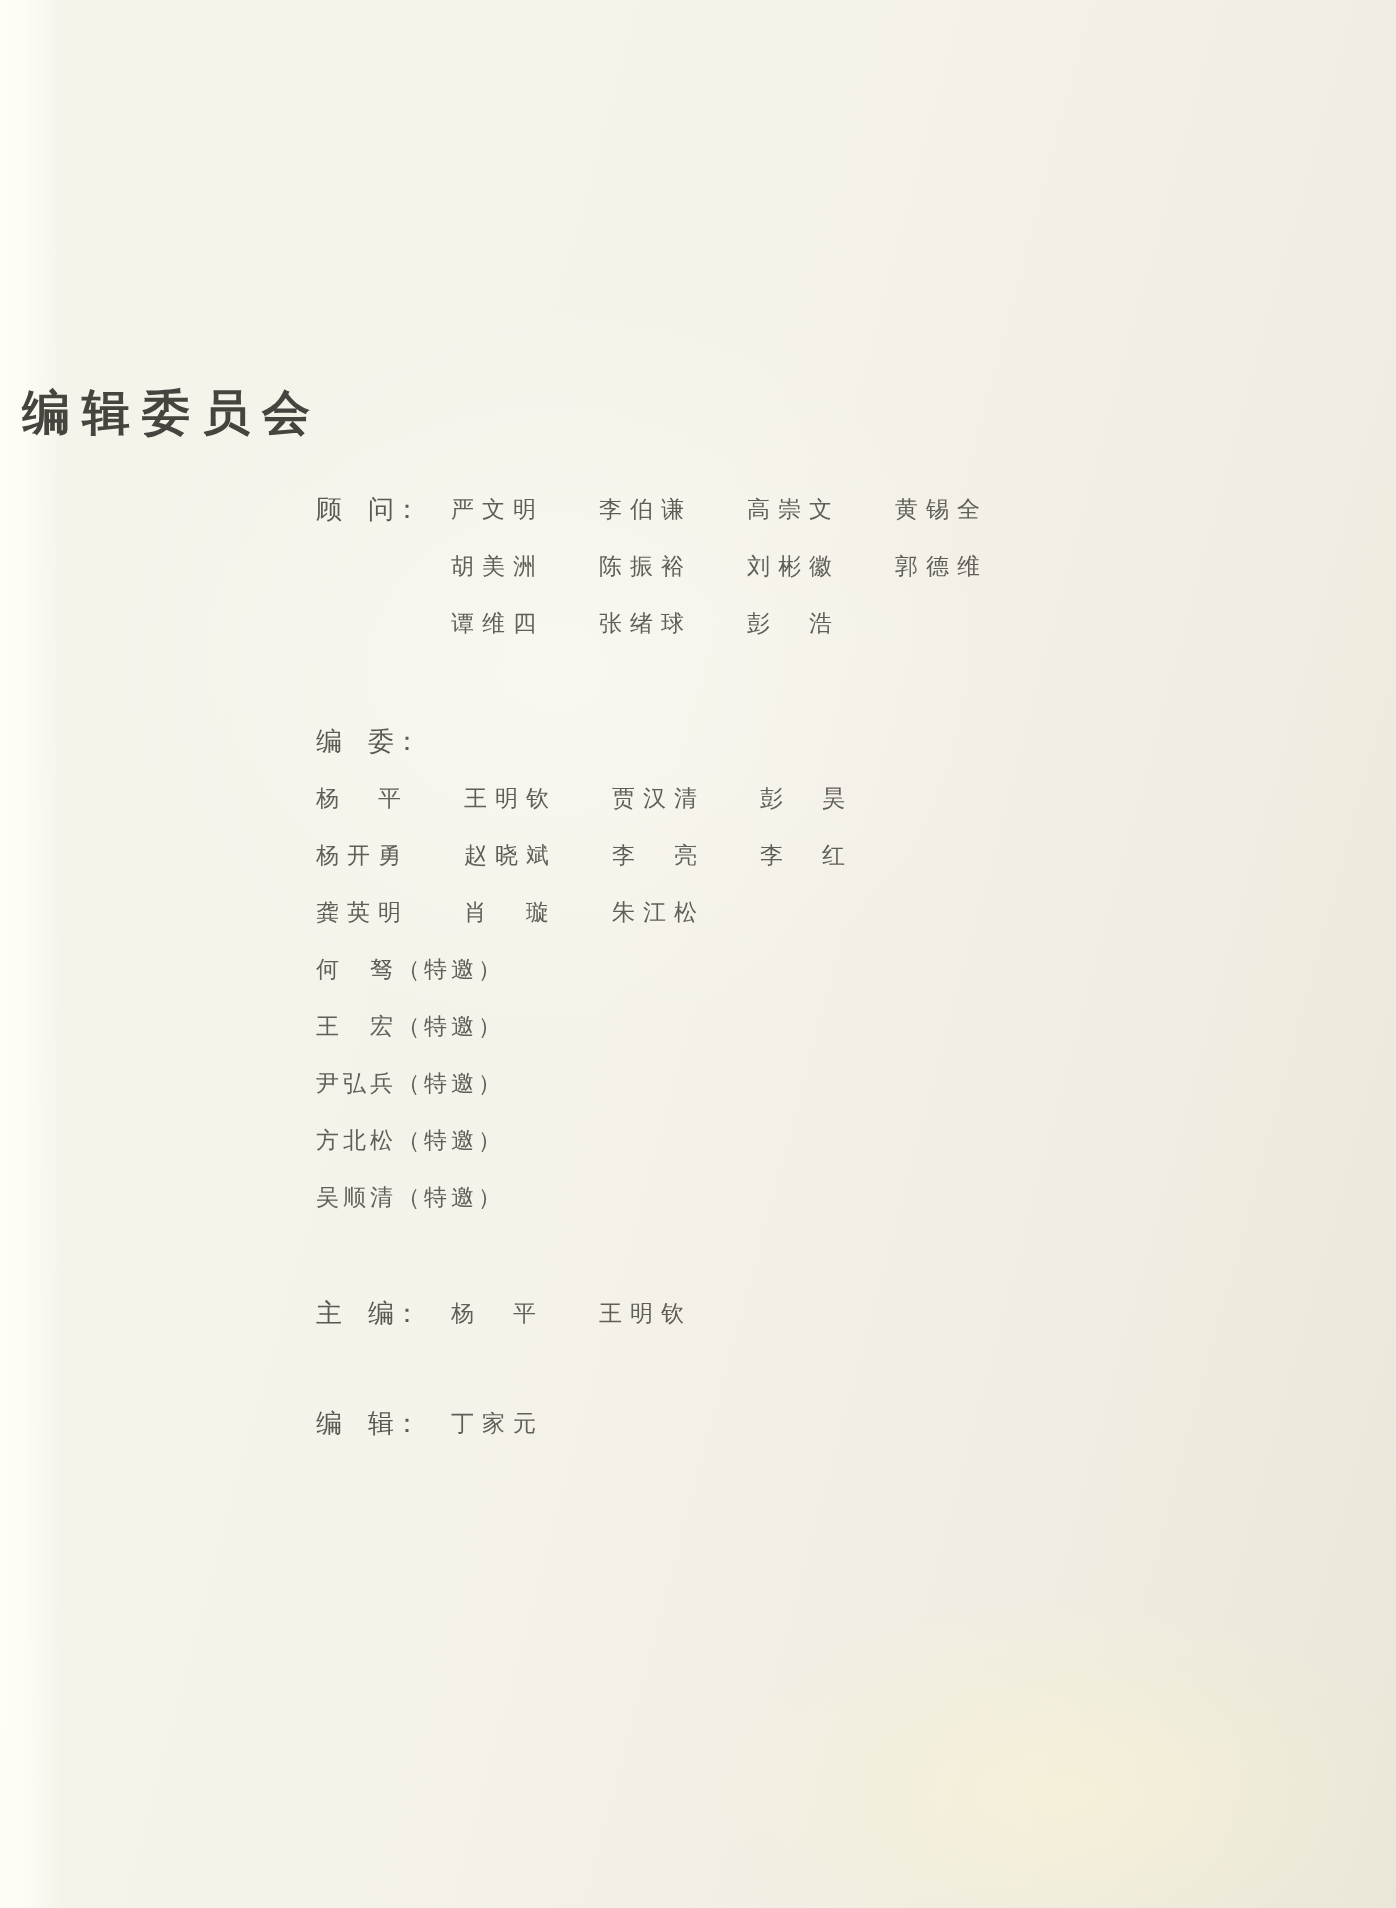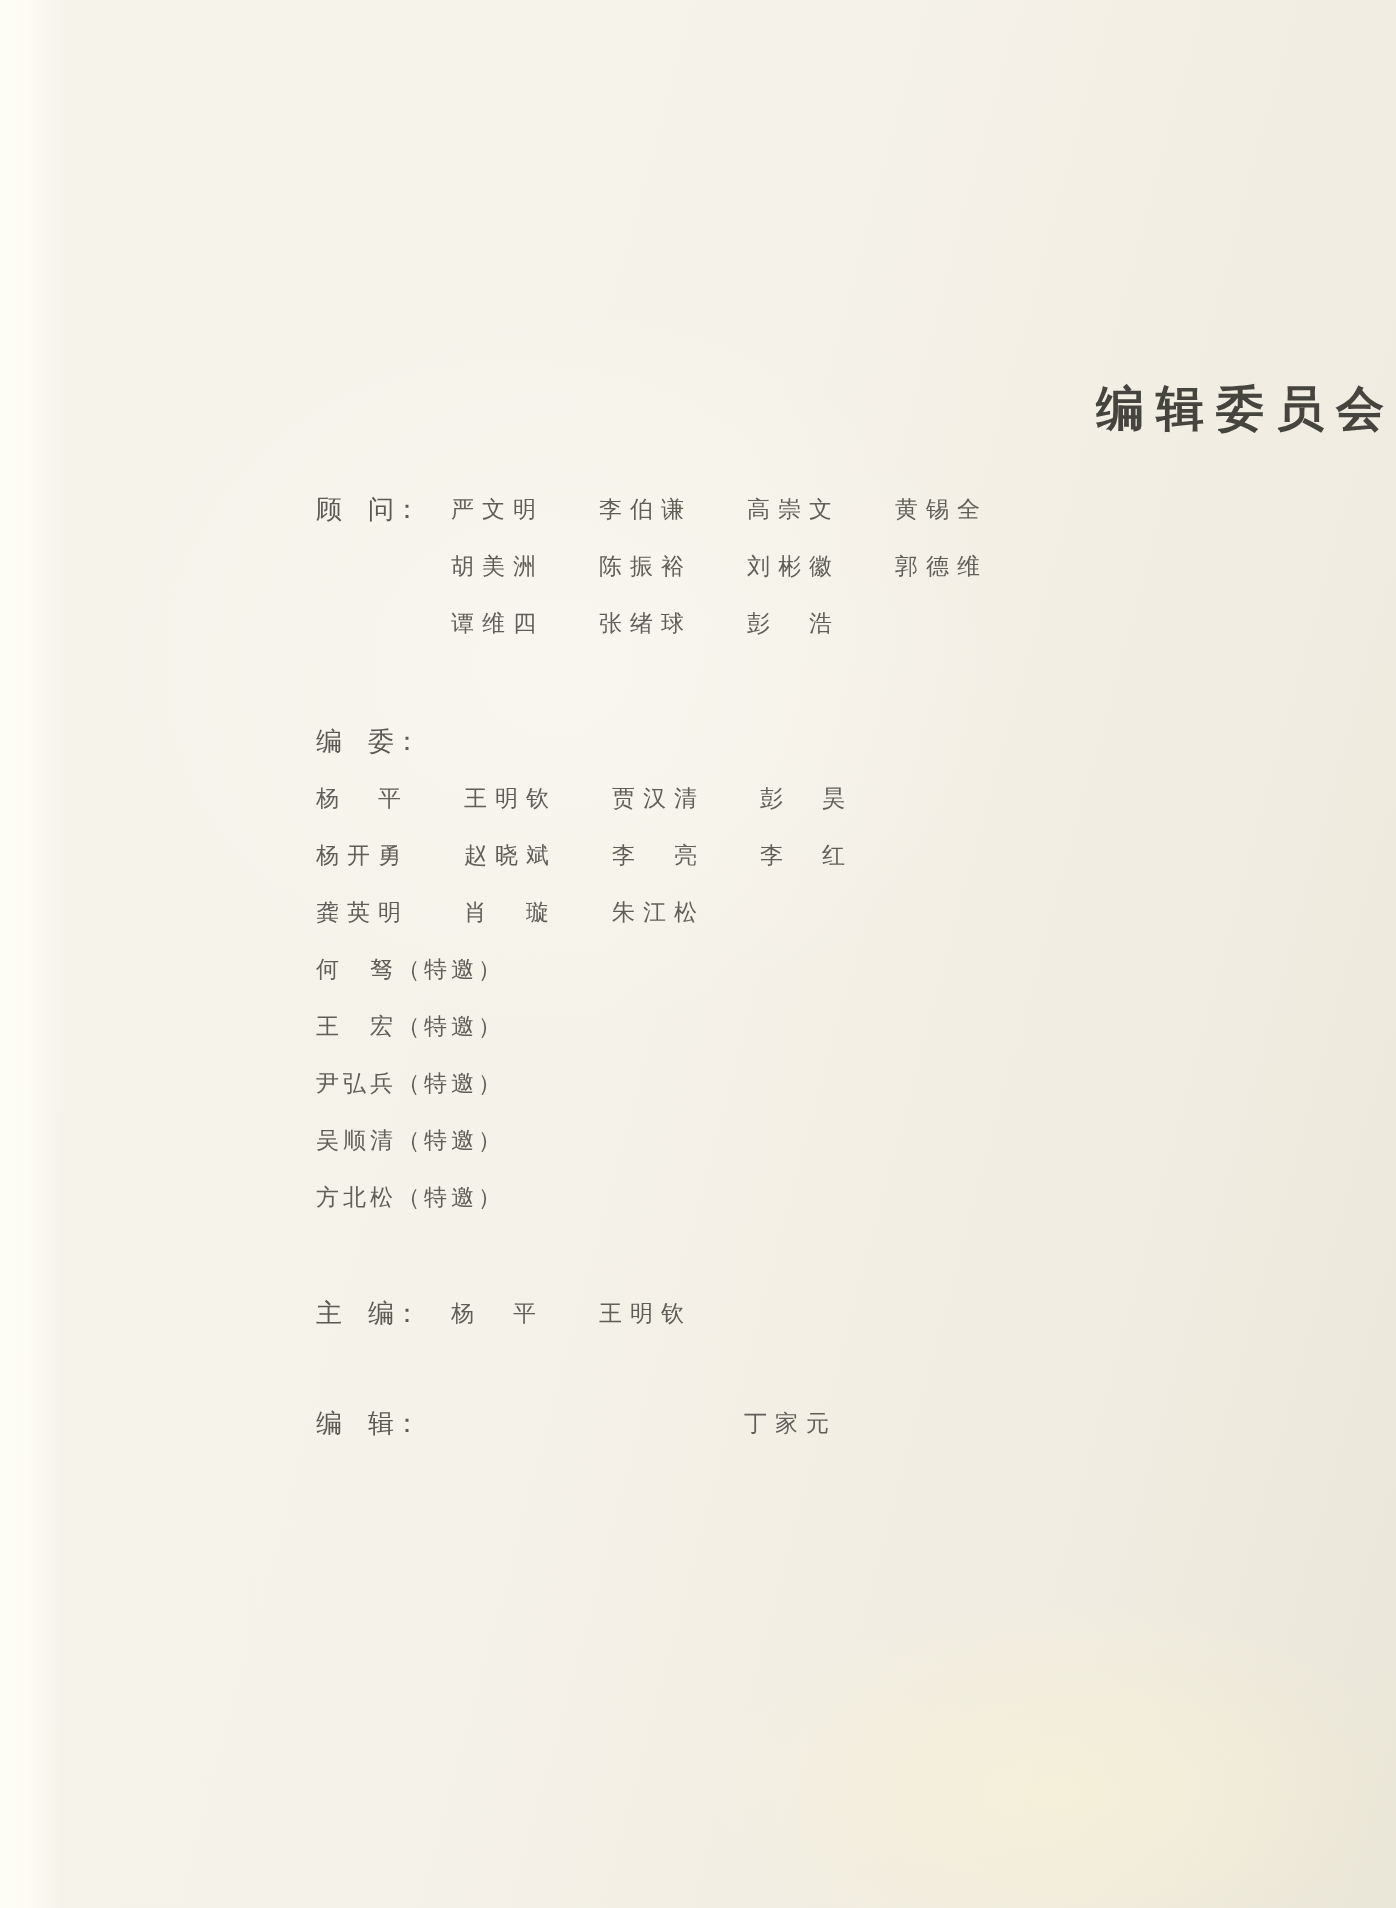--- a/index.html
+++ b/index.html
@@ -21,41 +21,40 @@
   .page {
     position: absolute;
     inset: 0;
   }
   .doc-title {
     position: absolute;
     top: 348px;
     left: 0;
     right: 0;
     margin-left: 22px;
-    text-align: right;
+    text-align: left;
     font-size: 48px;
     line-height: 64px;
     font-weight: 700;
     letter-spacing: 12px;
     color: #46443f;
-    font-family: Liberation Mono, monospace;
   }
   .content {
     position: absolute;
     left: 316px;
     top: 481px;
     right: 60px;
   }
   .section {
     display: flex;
     align-items: flex-start;
   }
   .sec-committee { margin-top: 61px; flex-direction: column; }
   .sec-chief     { margin-top: 59px; }
-  .sec-editor    { margin-top: 53px; justify-content: space-between; }
+  .sec-editor    { margin-top: 53px; }
   .label {
     flex: none;
     width: 135px;
     font-size: 26px;
     line-height: 57px;
     letter-spacing: 0;
     white-space: nowrap;
     color: #5b5954;
   }
   .rows { flex: none; }
@@ -135,24 +134,24 @@
         <div class="row-invited">
           <span class="name">何　驽（特邀）</span>
         </div>
         <div class="row-invited">
           <span class="name">王　宏（特邀）</span>
         </div>
         <div class="row-invited">
           <span class="name">尹弘兵（特邀）</span>
         </div>
         <div class="row-invited">
-          <span class="name">吴顺清（特邀）</span>
+          <span class="name">方北松（特邀）</span>
         </div>
         <div class="row-invited">
-          <span class="name">方北松（特邀）</span>
+          <span class="name">吴顺清（特邀）</span>
         </div>
       </div>
     </div>
 
     <div class="section sec-chief">
       <div class="label">主　编：</div>
       <div class="rows">
         <div class="row">
           <span class="name">杨　平</span>
           <span class="name">王明钦</span>

